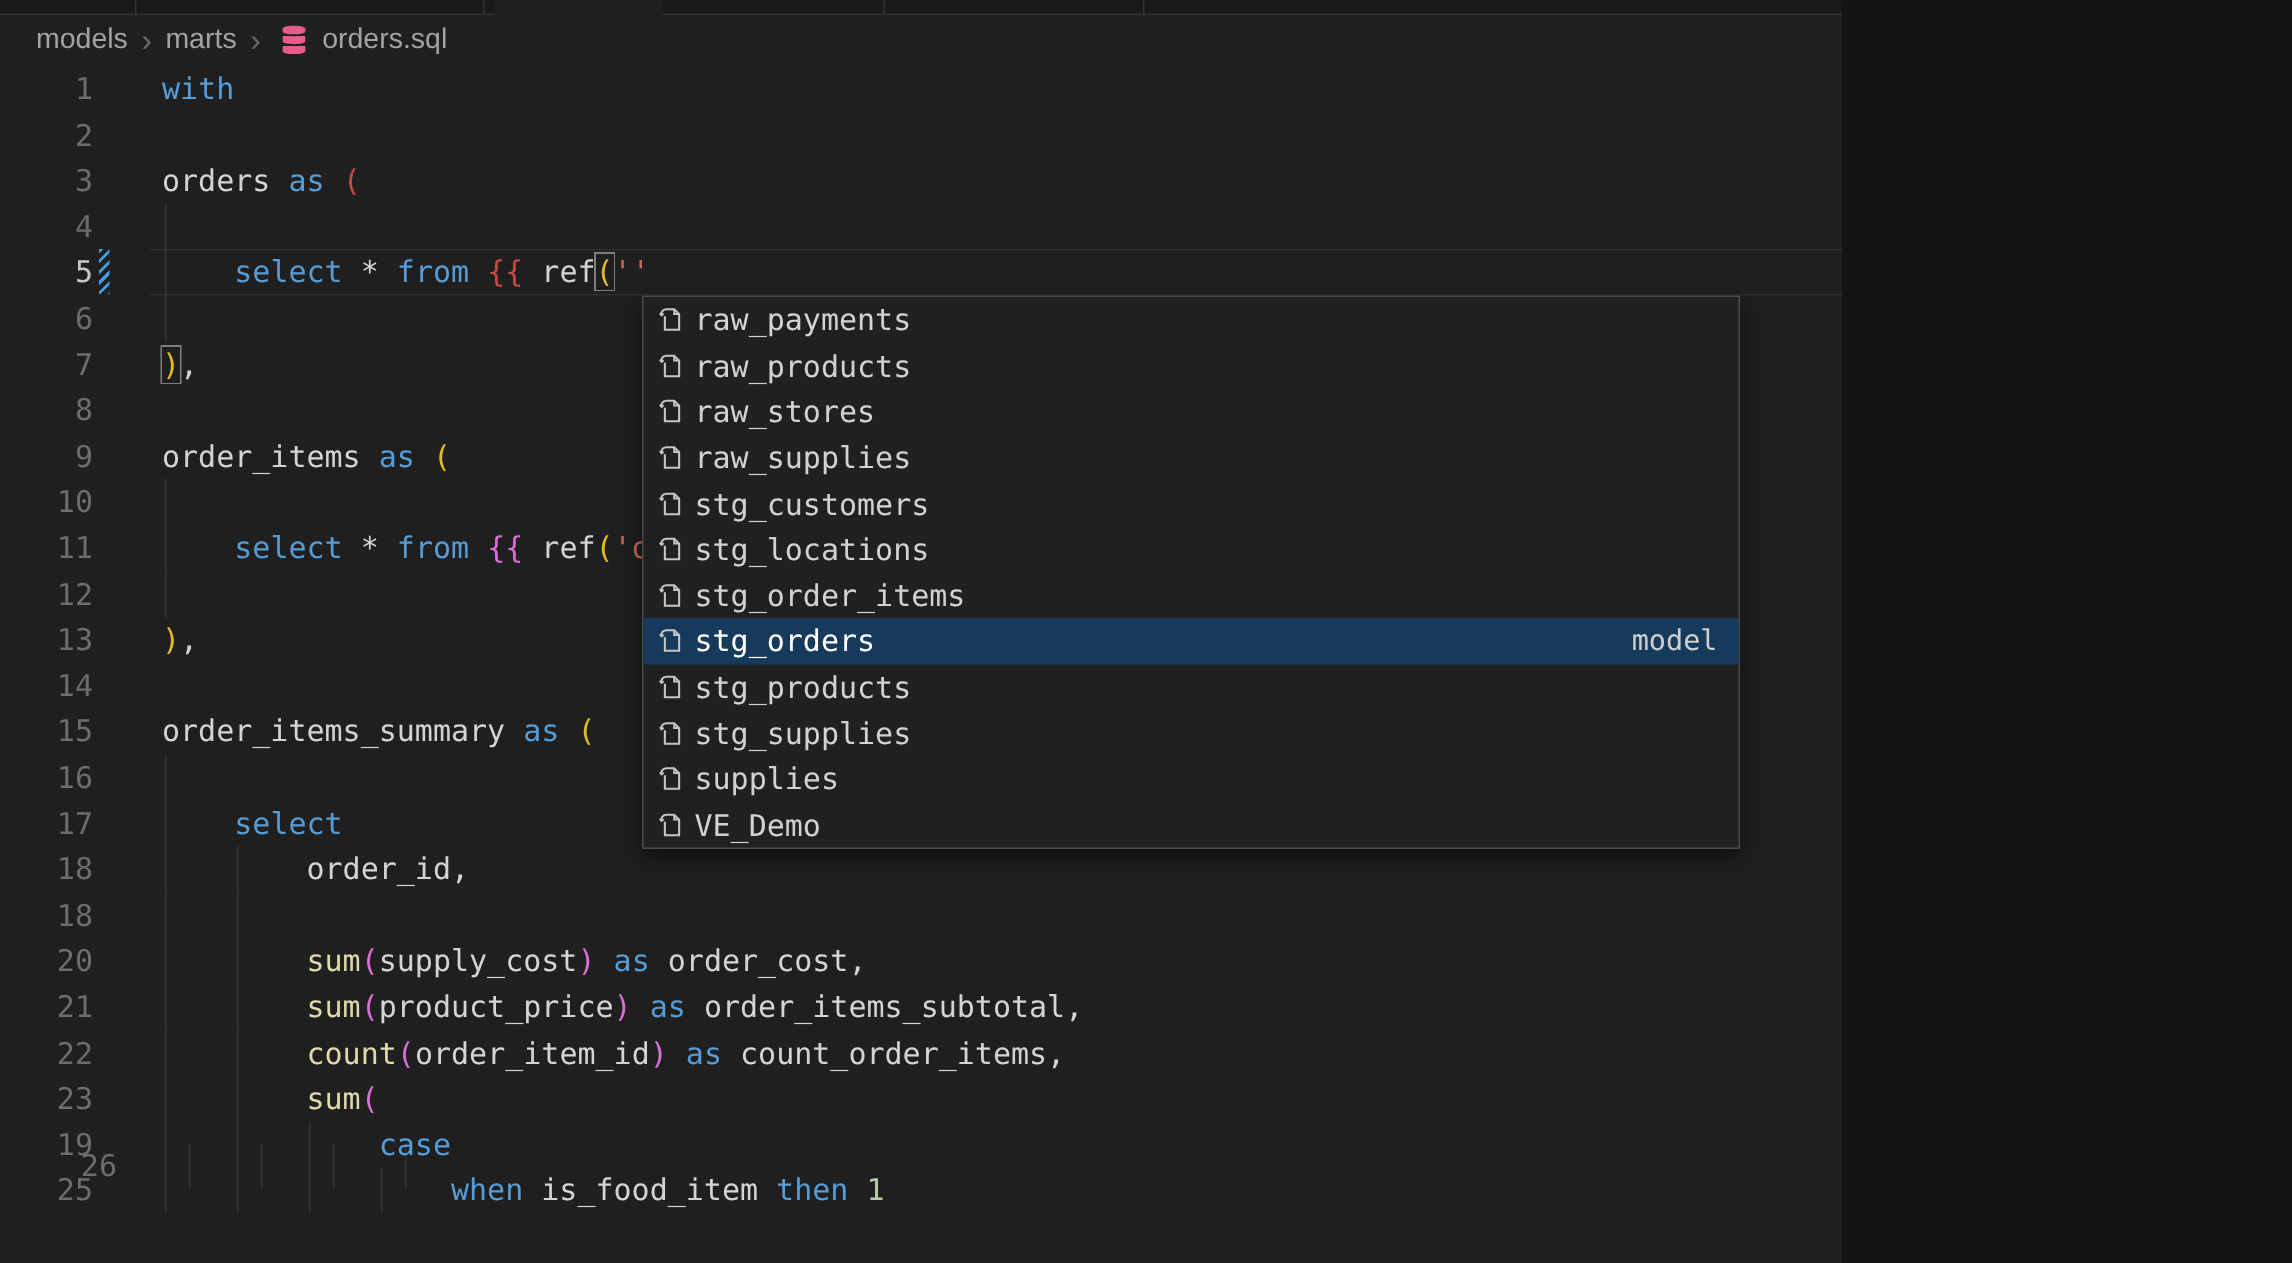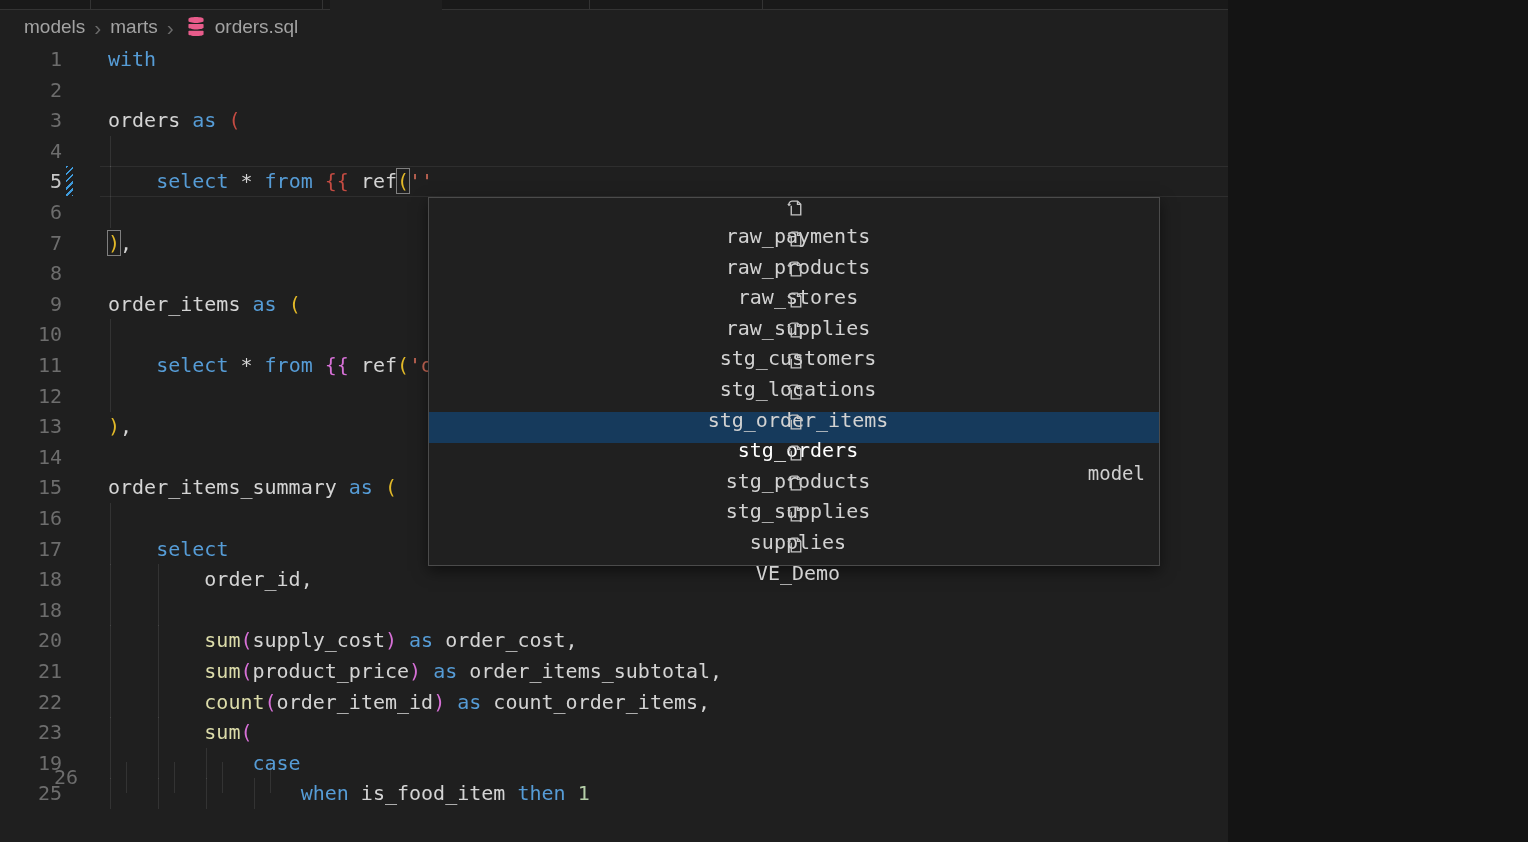--- a/index.html
+++ b/index.html
@@ -32,21 +32,21 @@
   .tk-bad{color:var(--bad);} .tk-str{color:var(--str);}
   .tk-bx{box-shadow:0 0 0 1px #7f7f7f;}
   .curline{position:absolute;left:100px;width:1230px;height:31px;box-sizing:border-box;
            border-top:1px solid rgba(255,255,255,0.07);border-bottom:1px solid rgba(255,255,255,0.07);}
   .gutmark{position:absolute;left:66px;width:7px;height:30px;
            background:repeating-linear-gradient(135deg,#3f9bdc 0 2px,rgba(0,0,0,0) 2px 5px);}
 
   
   #suggest{position:absolute;left:428px;top:197px;width:730px;background:#202020;
            border:1px solid #4b4b4b;box-shadow:0 5px 14px rgba(0,0,0,0.5);z-index:20;}
-  .srow{height:30.6px;display:flex;align-items:center;padding:0 0 0 8px;cursor:pointer;flex-direction:column;}
+  .srow{height:30.6px;display:flex;align-items:center;padding:0 0 0 8px;cursor:pointer;}
   .srow .sicon{display:inline-flex;width:26px;flex:0 0 26px;}
   .srow .slabel{font-size:20px;color:#d2d2d2;white-space:pre;}
   .srow.sel{background:var(--sel);}
   .srow.sel .slabel{color:#ffffff;}
   .srow .sdetail{margin-left:auto;padding-right:14px;font-size:19px;color:#cfcfcf;}
 
   
   #minimap{position:absolute;left:1340px;top:43px;width:170px;height:330px;overflow:hidden;}
   .mline{white-space:pre;font-size:2.9px;line-height:3.7px;color:#8b8b8b;opacity:0.9;}
   .m-kw{color:#5e9fd4;} .m-fn{color:#d8d8a0;} .m-str{color:#c57b62;} 

